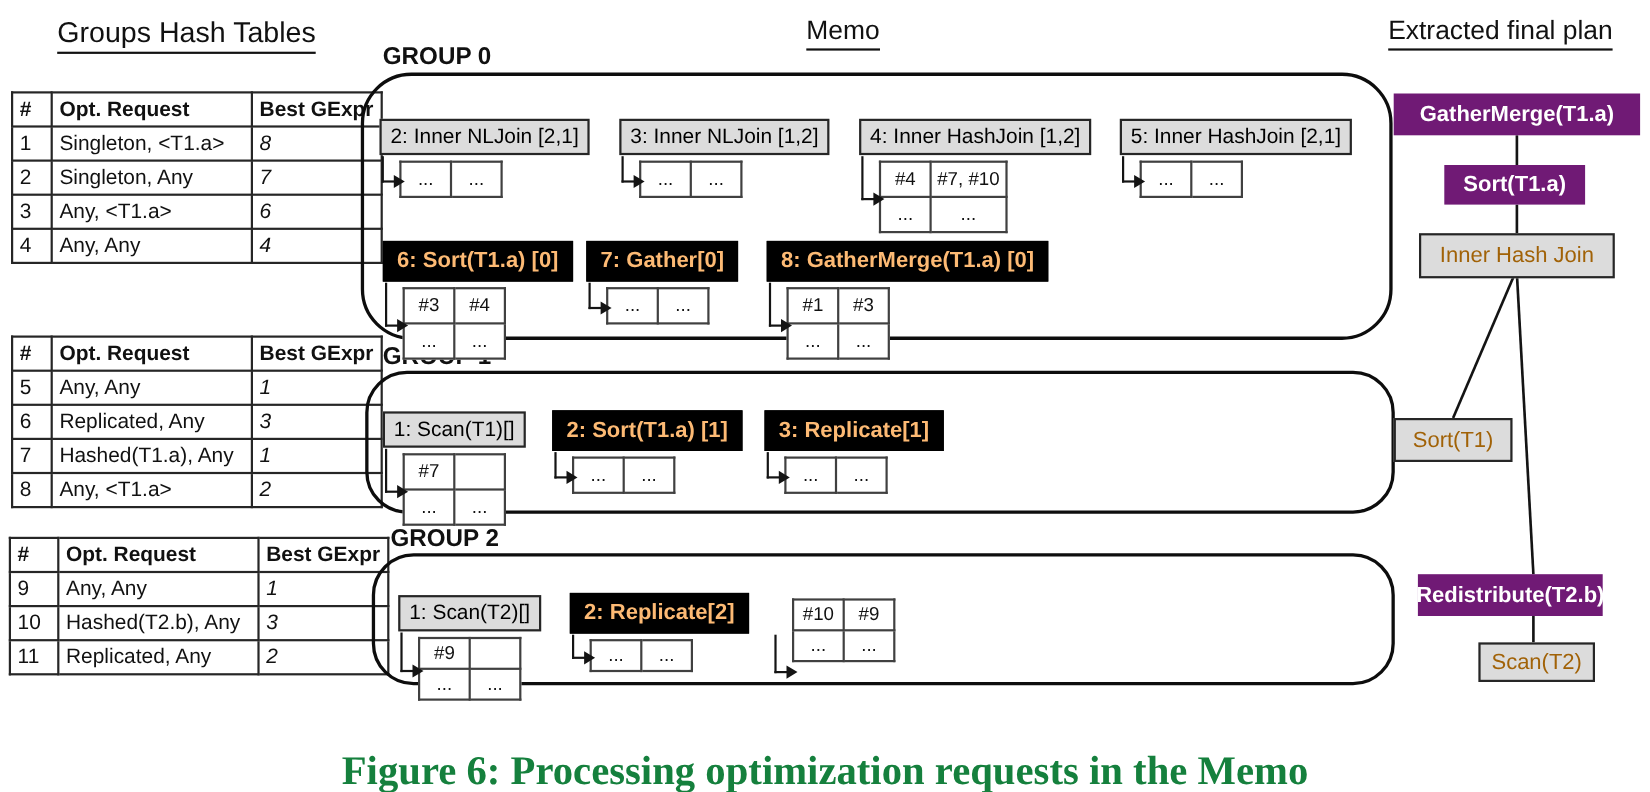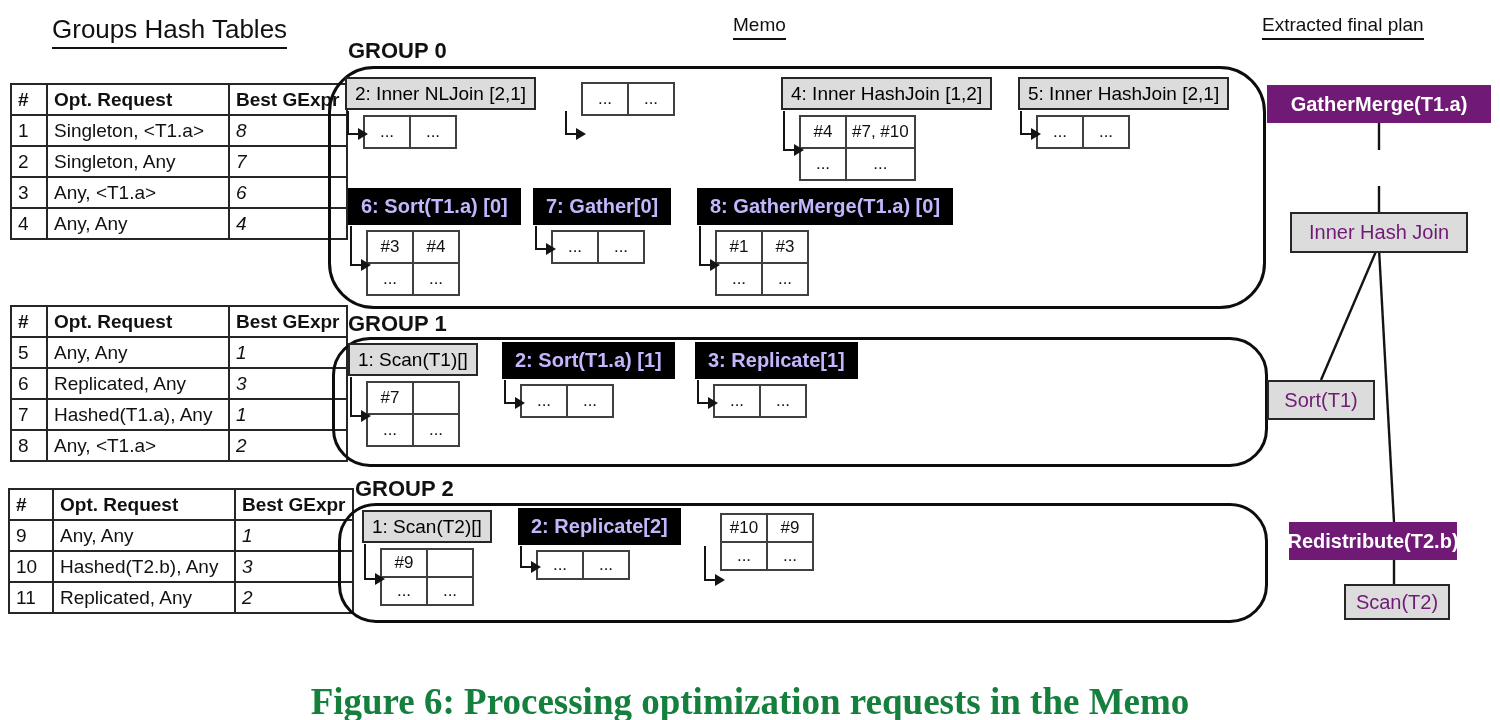--- a/index.html
+++ b/index.html
@@ -2,21 +2,21 @@
 <html><head>
 <meta charset="utf-8">
 <style>
   html,body{margin:0;padding:0;background:#ffffff;}
   .canvas{
     position:relative;width:1500px;height:720px;background:#ffffff;overflow:hidden;
     font-family:"Liberation Sans",sans-serif;color:#111;
   }
   
   .heading{position:absolute;display:inline-block;width:max-content;
-    border-bottom:2.5px solid #111;padding-bottom:2px;font-size:19px;}
+    border-bottom:2.5px solid #111;padding-bottom:2px;font-size:24px;}
   #heading-left{left:52px;top:14px;font-size:26px;}
   #heading-memo{left:733px;top:14px;}
   #heading-plan{left:1262px;top:14px;}
   
   .htable{position:absolute;border-collapse:collapse;background:#fff;}
   .htable th,.htable td{border:2px solid #262626;height:29px;padding:0 6px;
     font-size:19px;text-align:left;white-space:nowrap;}
   .htable th{font-weight:700;}
   .htable th:nth-child(1){width:22px;}
   .htable th:nth-child(2){width:168px;}
@@ -29,25 +29,25 @@
   
   .grect{position:absolute;border:3px solid #0d0d0d;border-radius:46px;z-index:1;}
   #grect0{left:328px;top:66px;width:932px;height:237px;}
   #grect1{left:332px;top:337px;width:930px;height:124px;border-radius:38px;}
   #grect2{left:338px;top:503px;width:924px;height:114px;border-radius:38px;}
   .group-label{position:absolute;font-weight:700;font-size:22px;z-index:2;}
   #glabel0{left:348px;top:38px;}
   #glabel1{left:348px;top:311px;}
   #glabel2{left:355px;top:476px;}
   
-  .entry{position:absolute;z-index:2;}
+  .entry{position:absolute;z-index:2;margin-top:31px;}
   .entry .lbl{display:block;width:max-content;font-size:19px;padding:0 8px;
     height:29px;line-height:29px;white-space:nowrap;}
   .entry.gray .lbl{background:#dcdcdc;border:2.5px solid #262626;color:#000;}
-  .entry.black .lbl{background:#000;border:2.5px solid #000;color:#c4b5fd;
+  .entry.black .lbl{background:#000;border:2.5px solid #000;color:#fdba74;
     font-weight:700;font-size:20px;height:33px;line-height:33px;padding:0 11px;}
   .subtbl{border-collapse:collapse;background:#fff;margin:5px 0 0 18px;}
   .subtbl td{border:2px solid #404040;min-width:34px;height:30px;
     padding:0 5px;font-size:17px;text-align:center;white-space:nowrap;}
   .compact .subtbl td{height:26px;}
   
   .elbow{position:absolute;left:2px;width:15px;
     border-left:2.5px solid #141414;border-bottom:2.5px solid #141414;}
   .elbow::after{content:"";position:absolute;right:-4px;bottom:-7px;width:0;height:0;
     border-left:10px solid #141414;border-top:6px solid transparent;border-bottom:6px solid transparent;}
@@ -57,21 +57,21 @@
   .gray.r2 .elbow{height:38px;}
   .black.r1 .elbow{height:22px;}
   .black.r2 .elbow{height:38px;}
   .compact.gray.r2 .elbow{height:34px;}
   .compact.black.r2 .elbow{height:33px;}
   .compact.black.r1 .elbow{height:20px;}
   
   .pnode{position:absolute;display:flex;align-items:center;justify-content:center;
     font-size:20px;white-space:nowrap;z-index:3;}
   .pnode.black{background:#701a75;color:#fff;font-weight:700;}
-  .pnode.gray{background:#dcdcdc;border:2.5px solid #262626;color:#701a75;}
+  .pnode.gray{background:#dcdcdc;border:2.5px solid #262626;color:#a16207;}
   #pn-gathermerge{left:1267px;top:85px;width:224px;height:38px;}
   #pn-sort{left:1313px;top:150px;width:128px;height:36px;}
   #pn-ihj{left:1290px;top:212px;width:174px;height:37px;}
   #pn-scant1{left:1267px;top:380px;width:104px;height:36px;}
   #pn-redistribute{left:1289px;top:522px;width:168px;height:38px;}
   #pn-scant2{left:1344px;top:584px;width:102px;height:32px;}
   .edges{position:absolute;left:0;top:0;width:1500px;height:720px;z-index:2;pointer-events:none;}
   
   .caption{position:absolute;left:0;right:0;top:680px;text-align:center;
     font-family:Liberation Serif, serif;font-weight:700;font-size:37px;color:#15803d;}
@@ -187,20 +187,21 @@
     <table class="subtbl">
         <tbody>
           <tr>
             <td>...</td>
             <td>...</td>
           </tr>
         </tbody>
       </table>
   </div>
   <div class="entry gray r1" style="left:563px;top:77px">
+    <div class="lbl">3: Inner NLJoin [1,2]</div>
     <div class="elbow"></div>
     <table class="subtbl">
         <tbody>
           <tr>
             <td>...</td>
             <td>...</td>
           </tr>
         </tbody>
       </table>
   </div>
@@ -364,20 +365,21 @@
 
   <svg class="edges" viewBox="0 0 1500 720">
     <line x1="1379" y1="123" x2="1379" y2="150" stroke="#141414" stroke-width="2.4"></line>
     <line x1="1379" y1="186" x2="1379" y2="212" stroke="#141414" stroke-width="2.4"></line>
     <line x1="1377" y1="249" x2="1321" y2="380" stroke="#141414" stroke-width="2.4"></line>
     <line x1="1379" y1="249" x2="1394" y2="522" stroke="#141414" stroke-width="2.4"></line>
     <line x1="1394" y1="560" x2="1394" y2="584" stroke="#141414" stroke-width="2.4"></line>
   </svg>
 
   <div class="pnode black" id="pn-gathermerge">GatherMerge(T1.a)</div>
+  <div class="pnode black" id="pn-sort">Sort(T1.a)</div>
   <div class="pnode gray" id="pn-ihj">Inner Hash Join</div>
   <div class="pnode gray" id="pn-scant1">Sort(T1)</div>
   <div class="pnode black" id="pn-redistribute">Redistribute(T2.b)</div>
   <div class="pnode gray" id="pn-scant2">Scan(T2)</div>
 
   <div class="caption">Figure 6: Processing optimization requests in the Memo</div>
 
 </div>
 
 </body></html>

